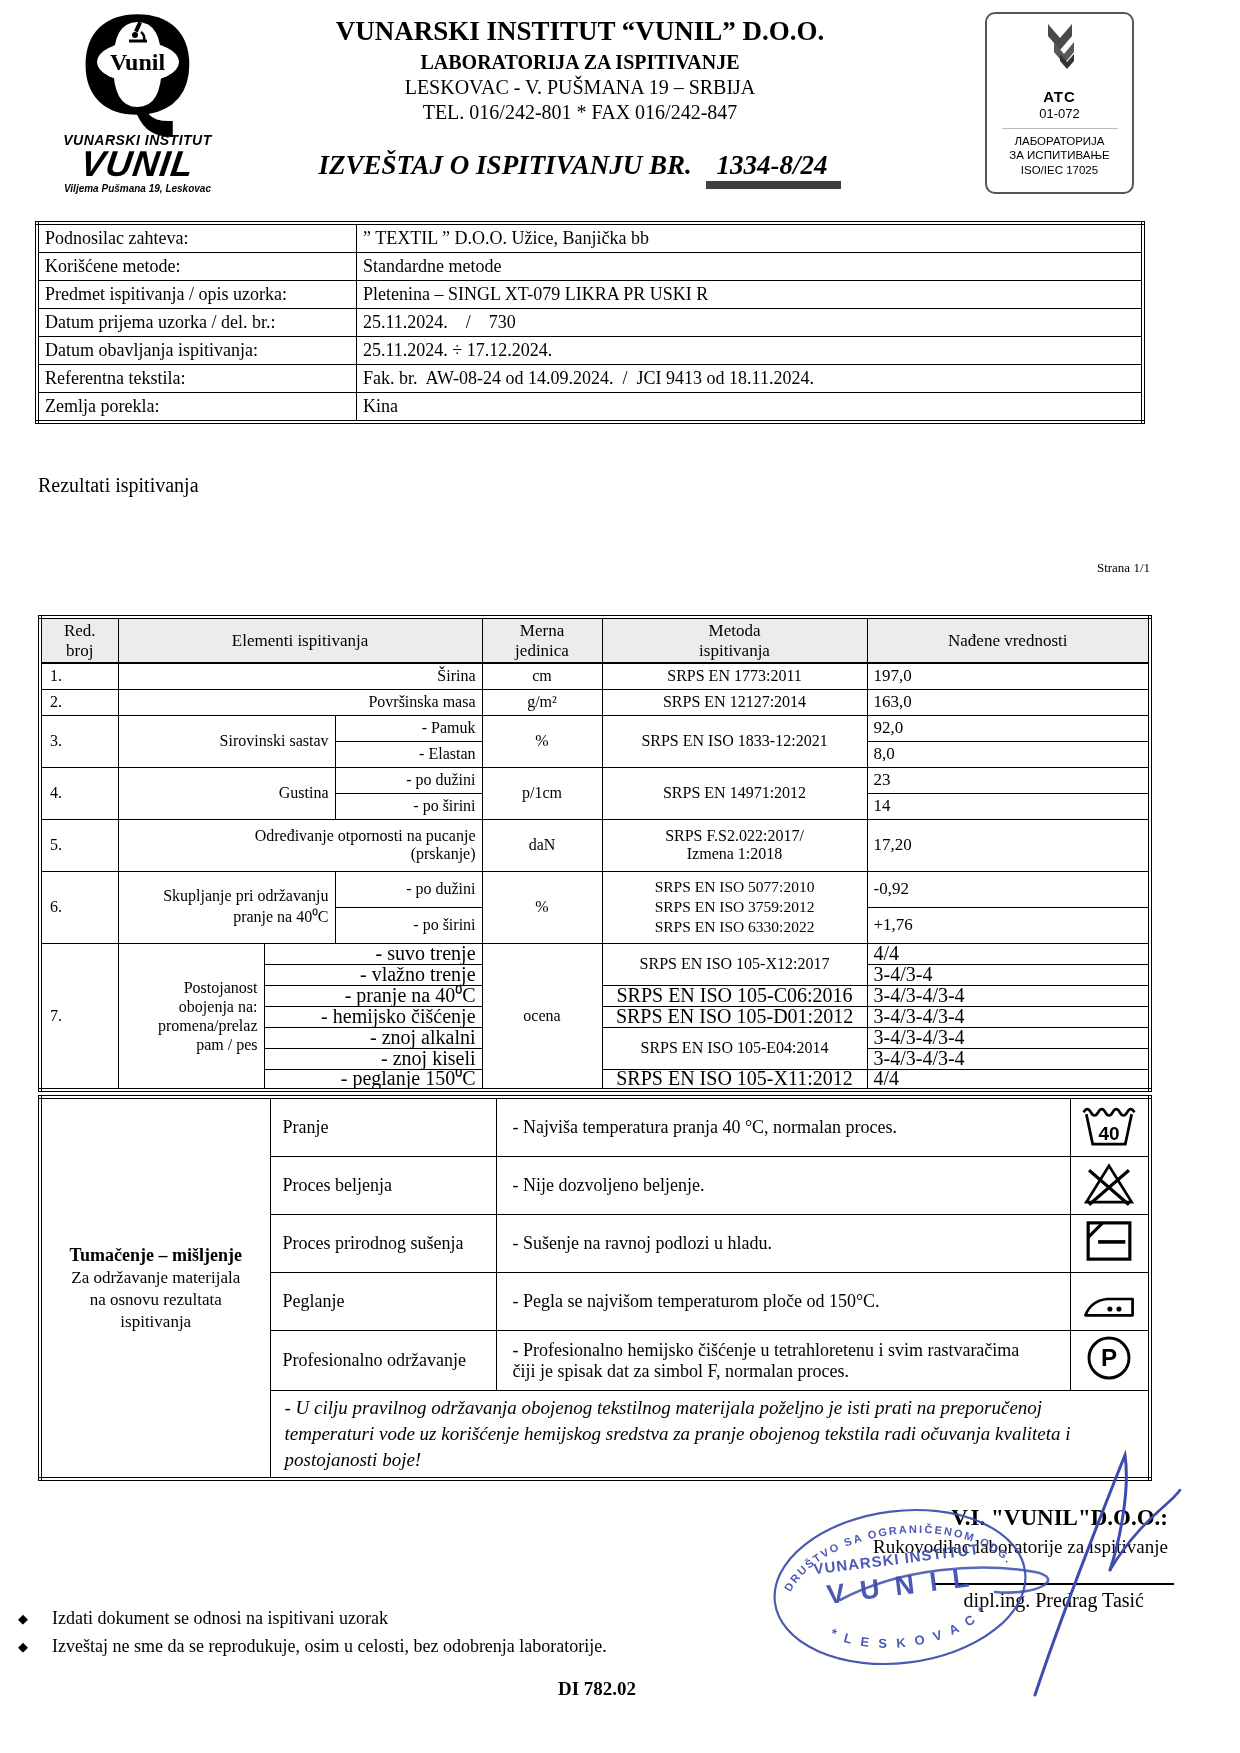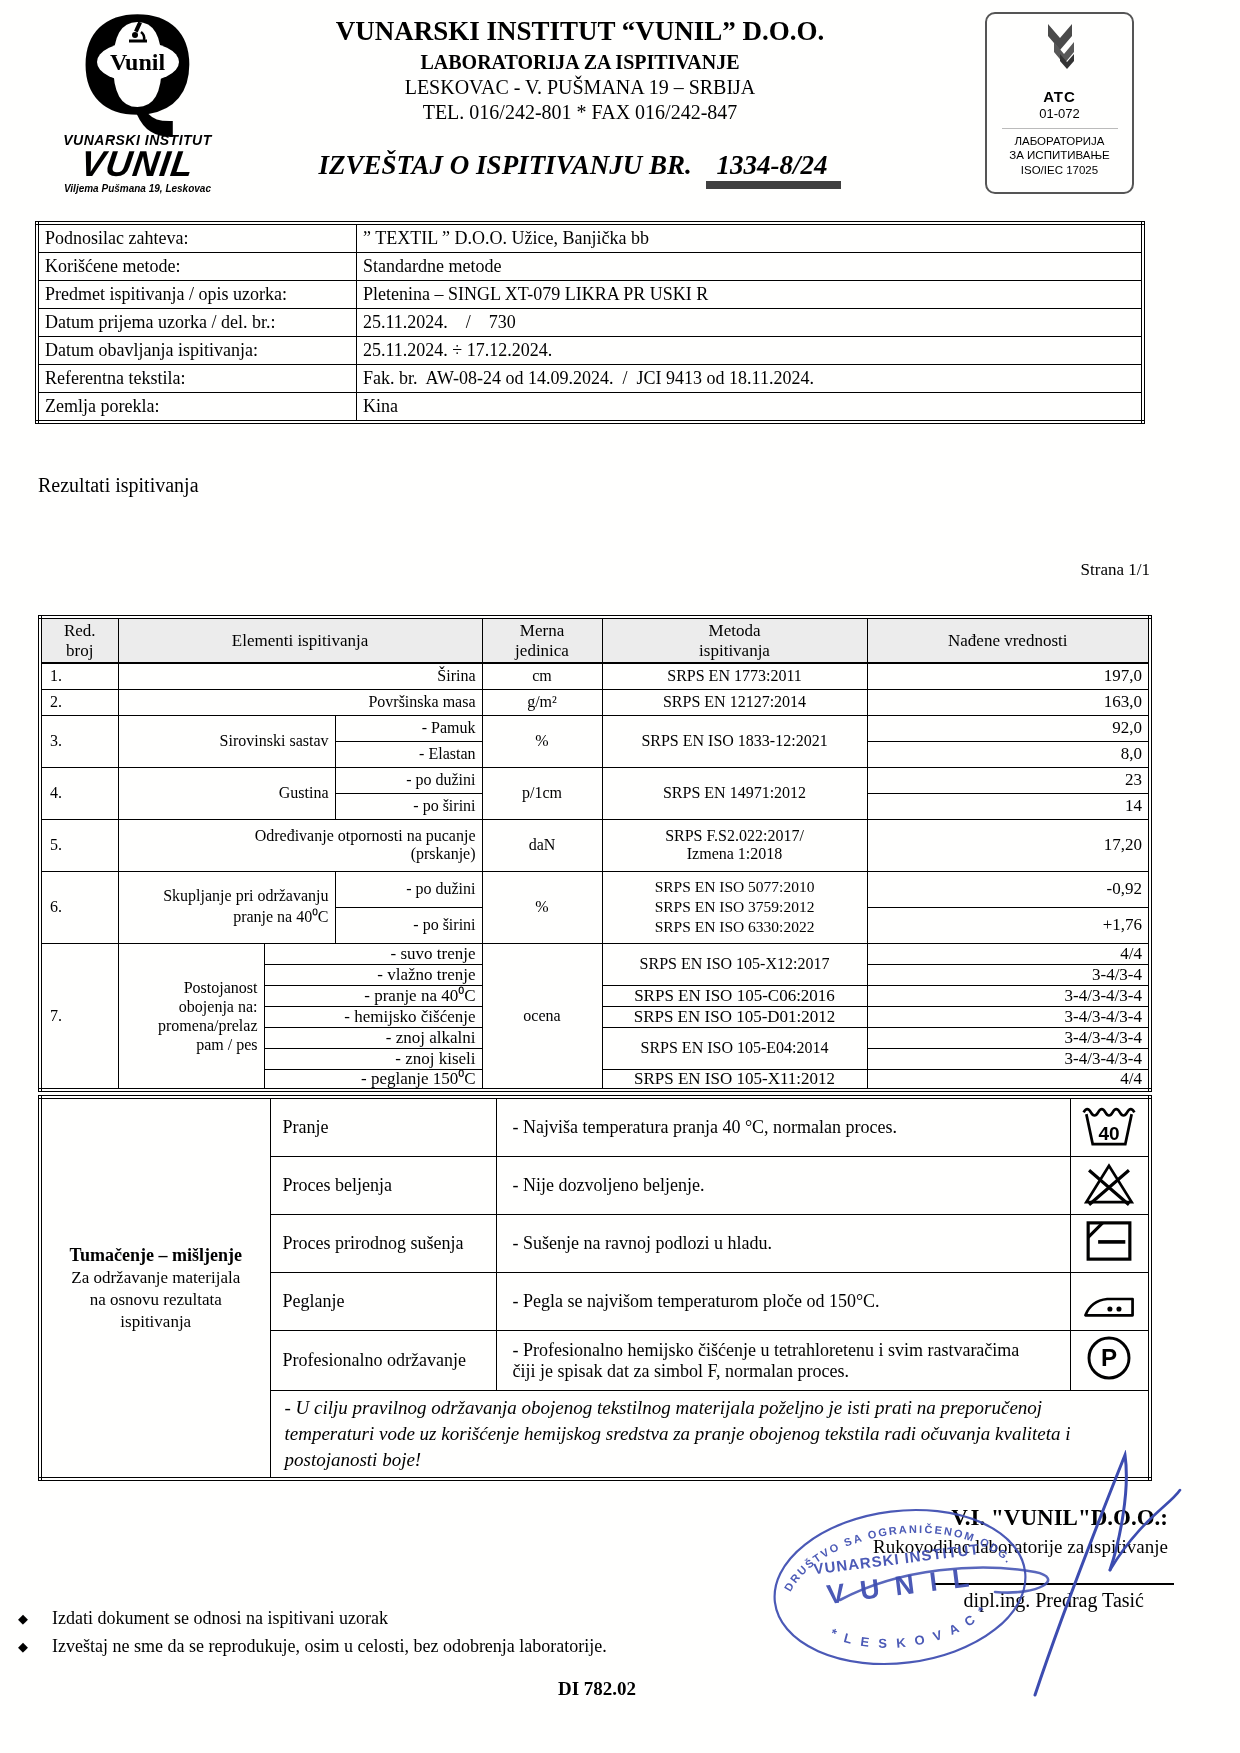--- a/index.html
+++ b/index.html
@@ -42,30 +42,30 @@
   table{border-collapse:collapse;table-layout:fixed;}
   td,th{border:1.5px solid #000;padding:1px 6px;vertical-align:middle;overflow:hidden;}
 
   .info-table{left:35px;top:221px;width:1110px;}
   .info-table table{width:1110px;border:4px double #000;}
   .info-table td{height:25px;font-size:18px;}
   .info-label{width:305px;}
   .info-value{white-space:pre-wrap;}
 
   .res-head{left:38px;top:474px;font-size:20px;}
-  .page-label{right:90px;top:560px;font-size:17px;}
+  .page-label{right:90px;top:560px;font-size:13px;}
 
   .main-table{left:38px;top:615px;width:1110px;}
   .main-table table{width:1110px;border:4px double #000;font-size:16px;}
   .main-table th{background:#ececec;font-weight:normal;font-size:17px;text-align:center;border-bottom:2.5px solid #000;}
   .c-num{text-align:left;padding-left:8px;}
   .c-cent{text-align:center;}
   .c-name{text-align:right;padding-left:10px;}
-  .c-val{text-align:right;font-size:17px;}
-  .r7sub{font-size:17px;line-height:17px;padding-top:0;padding-bottom:0;}
+  .c-val{text-align:left;font-size:17px;}
+  .r7sub{font-size:20px;line-height:17px;padding-top:0;padding-bottom:0;}
   .r7name{font-size:16px;line-height:19px;}
 
   .care-table{left:38px;top:1095px;width:1110px;}
   .care-table table{width:1110px;border:4px double #000;font-size:18px;}
   .care-left{text-align:center;font-size:17px;line-height:22px;}
   .care-left b{font-size:18px;}
   .care-label{padding-left:12px;}
   .care-desc{padding-left:16px;}
   .care-sym{text-align:center;padding:2px;}
   .care-note{font-style:italic;font-size:19px;line-height:26px;padding:4px 14px;}

